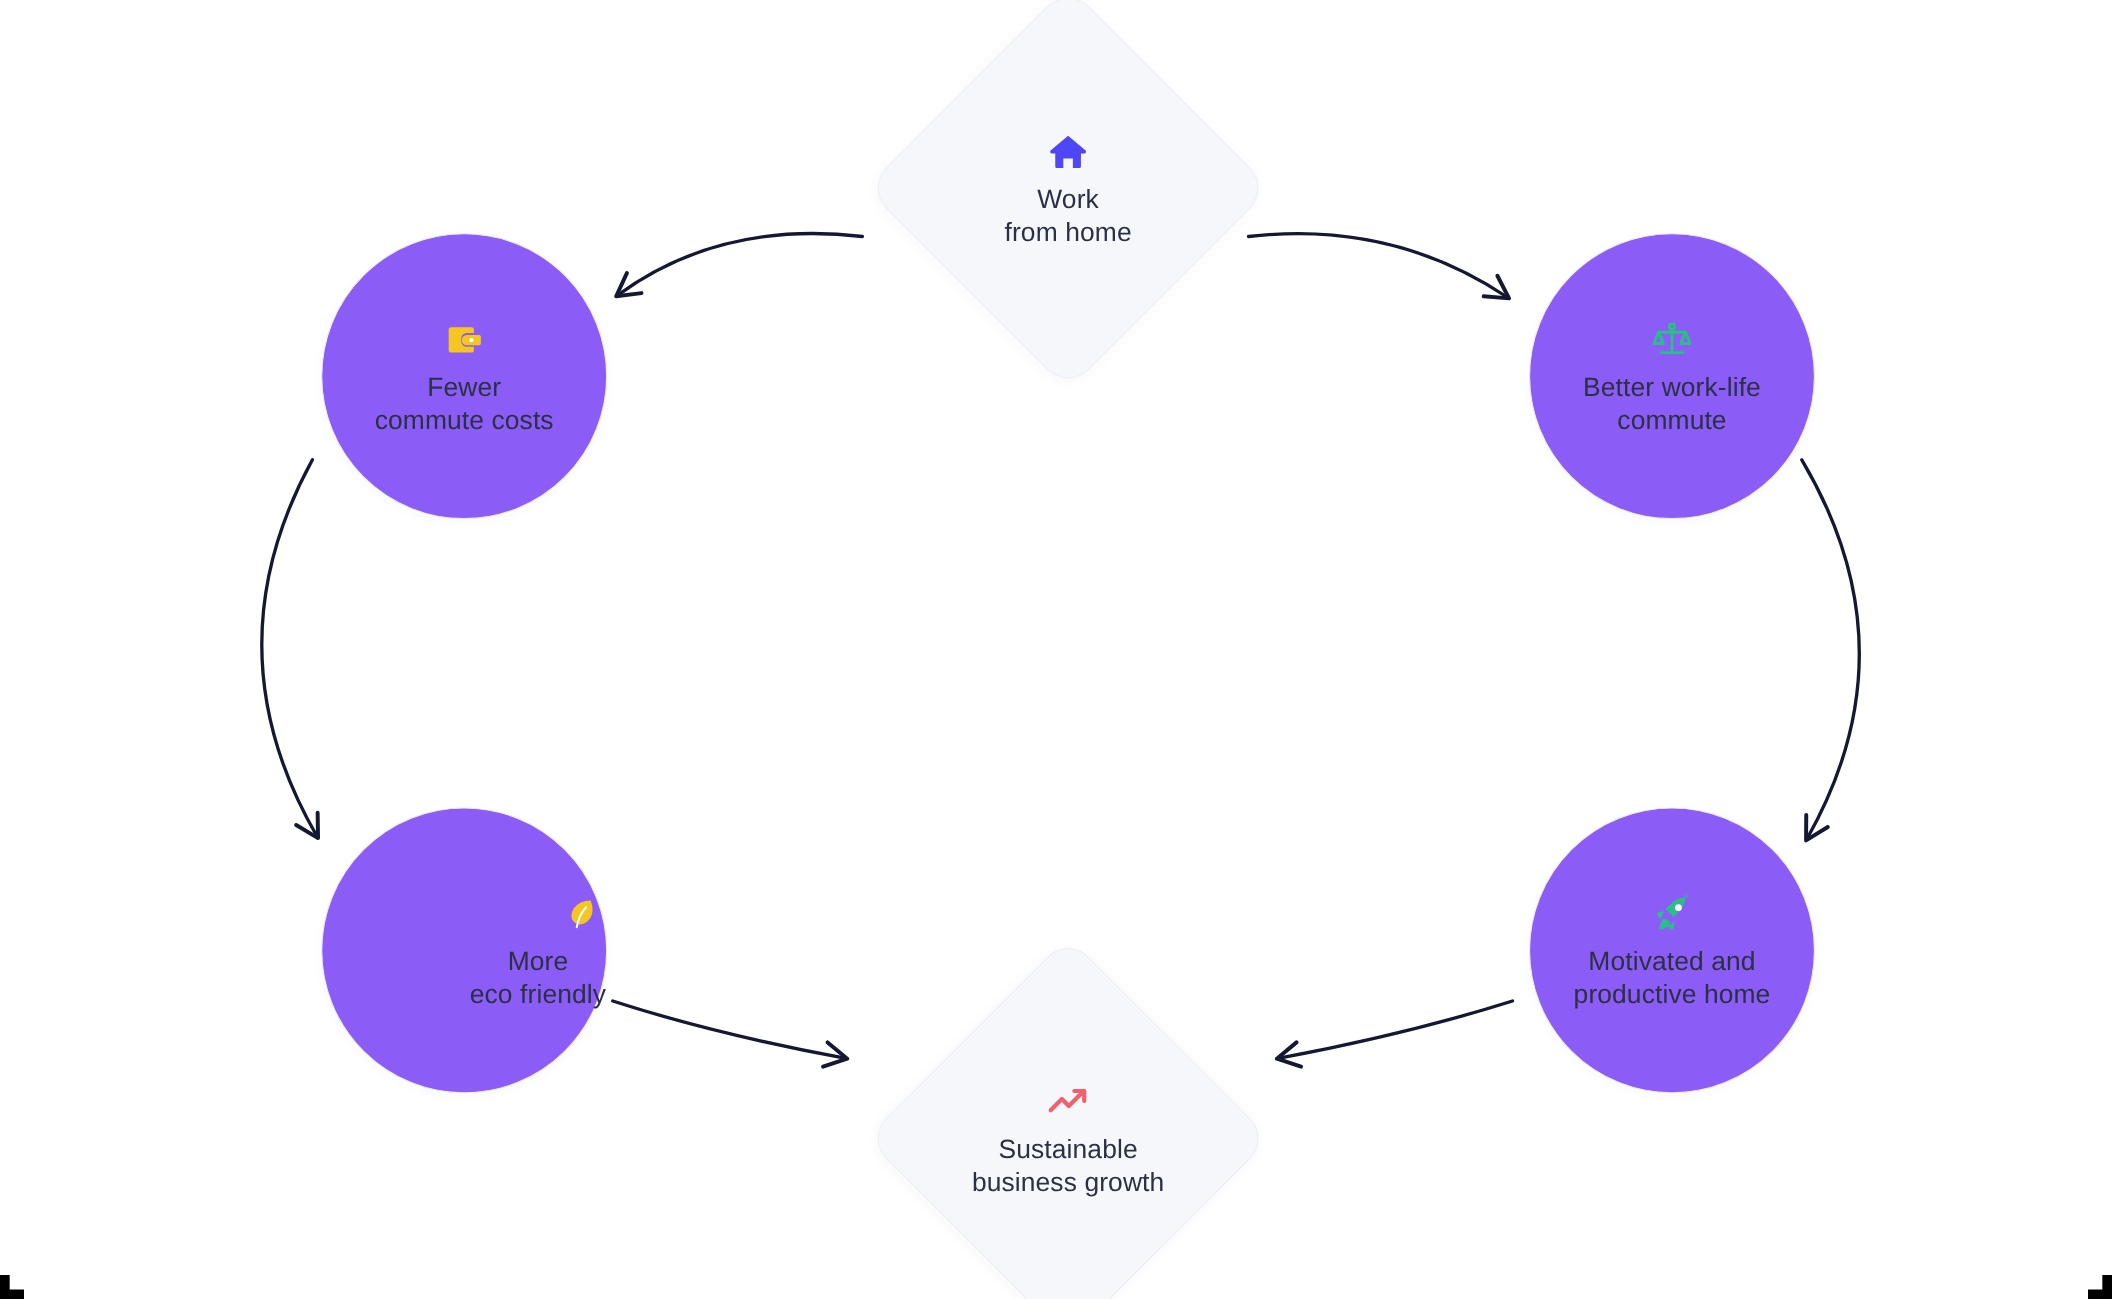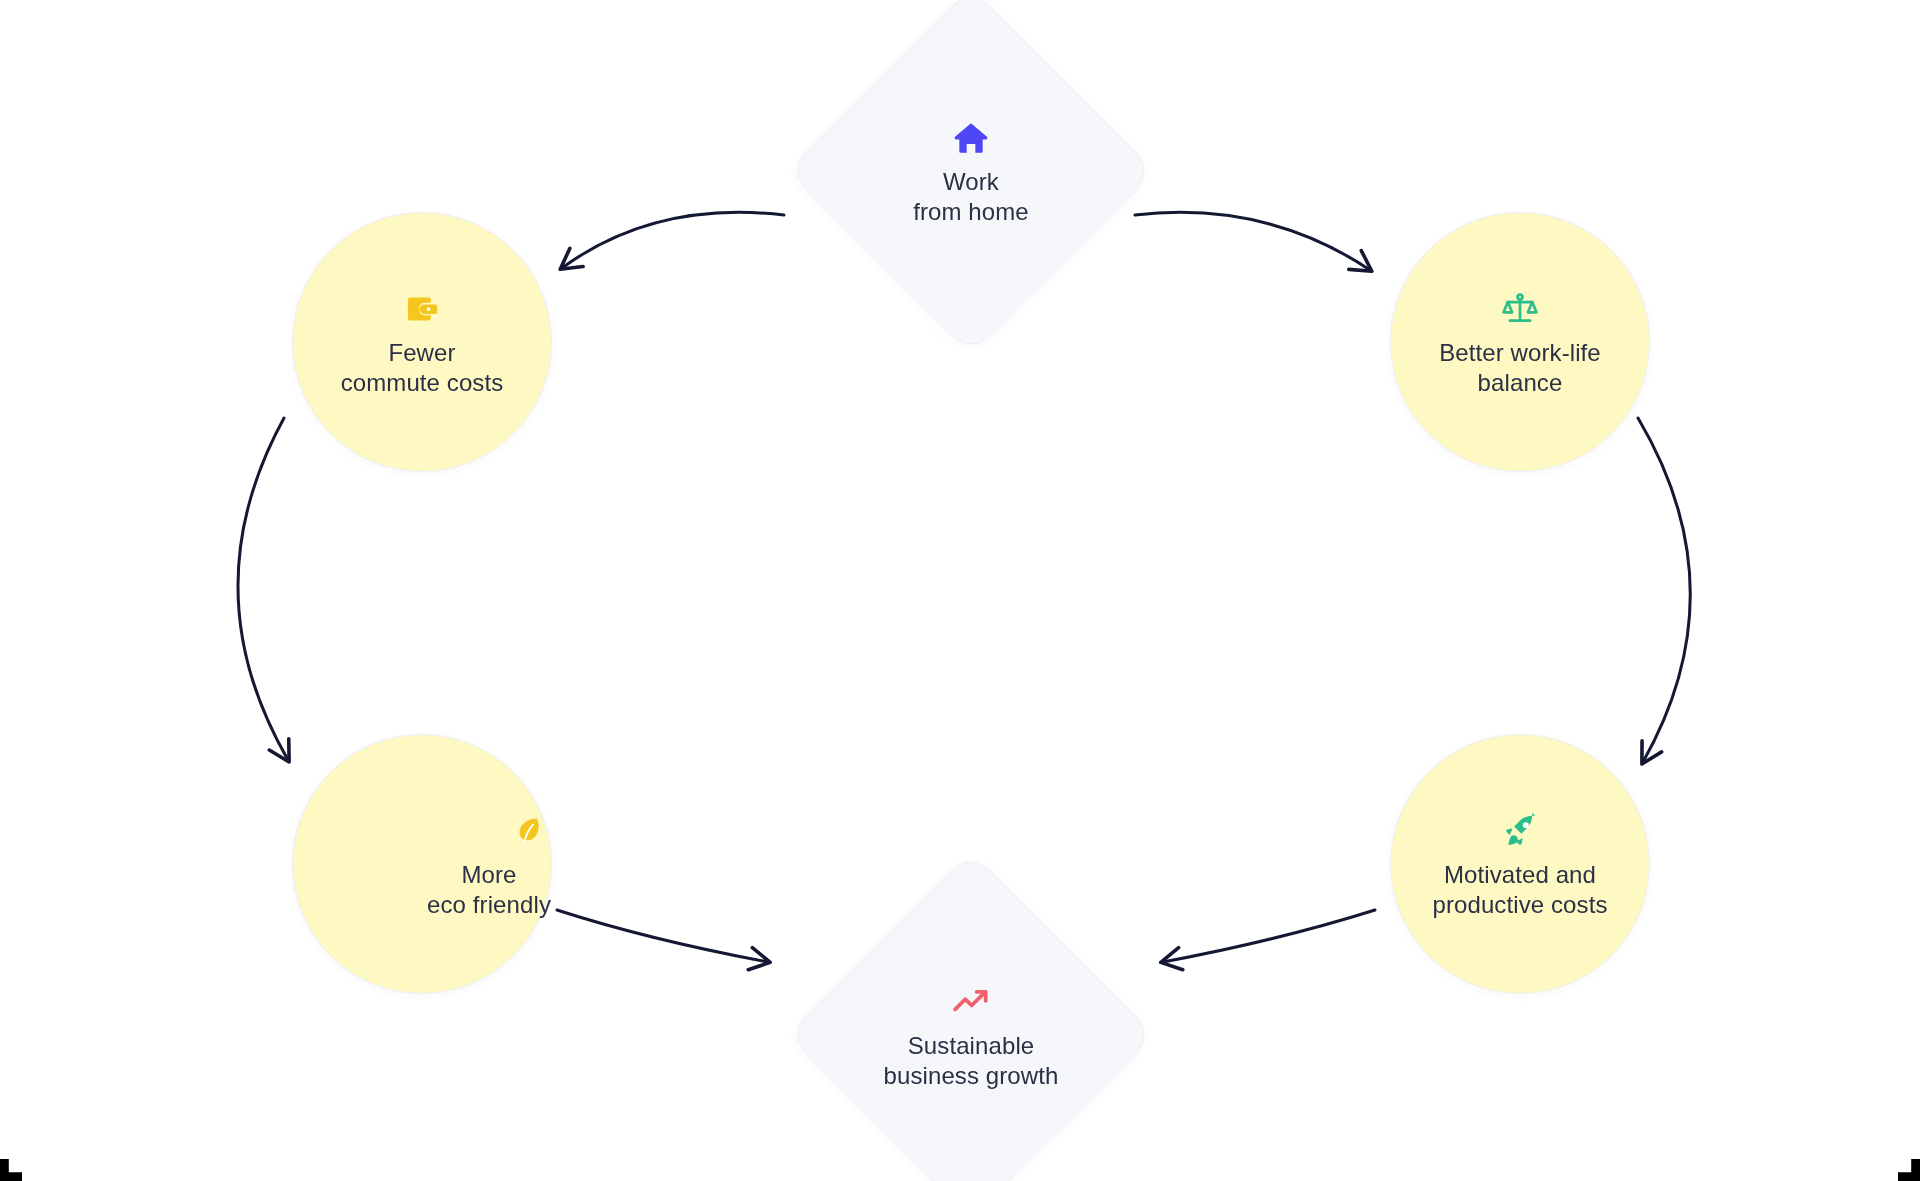--- a/index.html
+++ b/index.html
@@ -36,21 +36,21 @@
     display: flex;
     flex-direction: column;
     align-items: center;
     justify-content: center;
   }
 
   .circle-node {
     width: 258px;
     height: 258px;
     border-radius: 50%;
-    background: #fef9c3;
+    background: #8b5cf6;
     border: 1px solid #eceef4;
     box-shadow: 0 2px 10px rgba(40, 50, 90, 0.035);
   }
 
   .diamond-node {
     width: 258px;
     height: 258px;
     border-radius: 26px;
     background: #f6f7fb;
     border: 1px solid #edeff5;
@@ -164,21 +164,21 @@
       <svg width="38" height="38" viewBox="0 0 24 24" fill="none" stroke="#2bbd8a" stroke-width="1.7" stroke-linecap="round" stroke-linejoin="round">
         <circle cx="12" cy="4.4" r="1.5"></circle>
         <path d="M12 5.9 V19.3"></path>
         <path d="M4.3 7.6 H19.7"></path>
         <path d="M5.6 19.3 H18.4"></path>
         <path d="M4.3 7.6 L1.6 14.1 h5.4 Z"></path>
         <path d="M19.7 7.6 L17 14.1 h5.4 Z"></path>
       </svg>
     </span>
     <div class="node-label">Better work-life
-balance</div>
+commute</div>
   </div>
 
   <div class="node circle-node" id="node-more-eco-friendly">
     <span class="node-icon">
       <svg width="34" height="34" viewBox="0 0 24 24">
         <path d="M18.3 3.2 c2.2 4.9 1.5 10.2 -1.8 13.3 c-2.6 2.5 -6.3 2.8 -8.6 0.8 c-2.4 -2.1 -2.5 -5.9 -0.3 -9 C9.9 5 13.8 3.3 18.3 3.2 Z" fill="#f6c620"></path>
         <path d="M15.4 7.6 C12.4 10.8 10.3 15.2 9.4 20.4" fill="none" stroke="#ffffff" stroke-width="1.3" stroke-linecap="round"></path>
       </svg>
     </span>
     <div class="node-label">More
@@ -189,21 +189,21 @@
     <span class="node-icon">
       <svg width="38" height="38" viewBox="0 0 24 24">
         <path d="M21.6 2.4 c-3.8 -0.5 -7.4 0.8 -10 3.4 l-3.3 3.3 l4.6 4.6 l3.3 -3.3 c2.6 -2.6 3.9 -6.2 3.4 -10 Z" fill="#2bbd8a"></path>
         <circle cx="15.7" cy="8.3" r="1.9" fill="#ffffff"></circle>
         <path d="M7.4 10.3 L4.1 11 a1 1 0 0 0 -0.5 1.7 l1.9 1.9 Z" fill="#2bbd8a"></path>
         <path d="M13.7 16.6 L13 19.9 a1 1 0 0 1 -1.7 0.5 l-1.9 -1.9 Z" fill="#2bbd8a"></path>
         <path d="M6.6 15.2 c-1.5 1.5 -1.9 5.6 -1.9 5.6 s4.1 -0.4 5.6 -1.9 a2.7 2.7 0 0 0 -3.7 -3.7 Z" fill="#2bbd8a"></path>
       </svg>
     </span>
     <div class="node-label">Motivated and
-productive costs</div>
+productive home</div>
   </div>
 
   <div class="node diamond-node" id="node-sustainable-growth">
     <div class="diamond-inner">
       <span class="node-icon">
         <svg width="40" height="40" viewBox="0 0 24 24" fill="none" stroke="#f0616d" stroke-width="2.3" stroke-linecap="round" stroke-linejoin="round">
           <path d="M2.5 16.4 L8.6 10.3 L12.4 14.1 L20.6 5.9"></path>
           <path d="M15.4 5.9 H20.8 V11.3"></path>
         </svg>
       </span>

